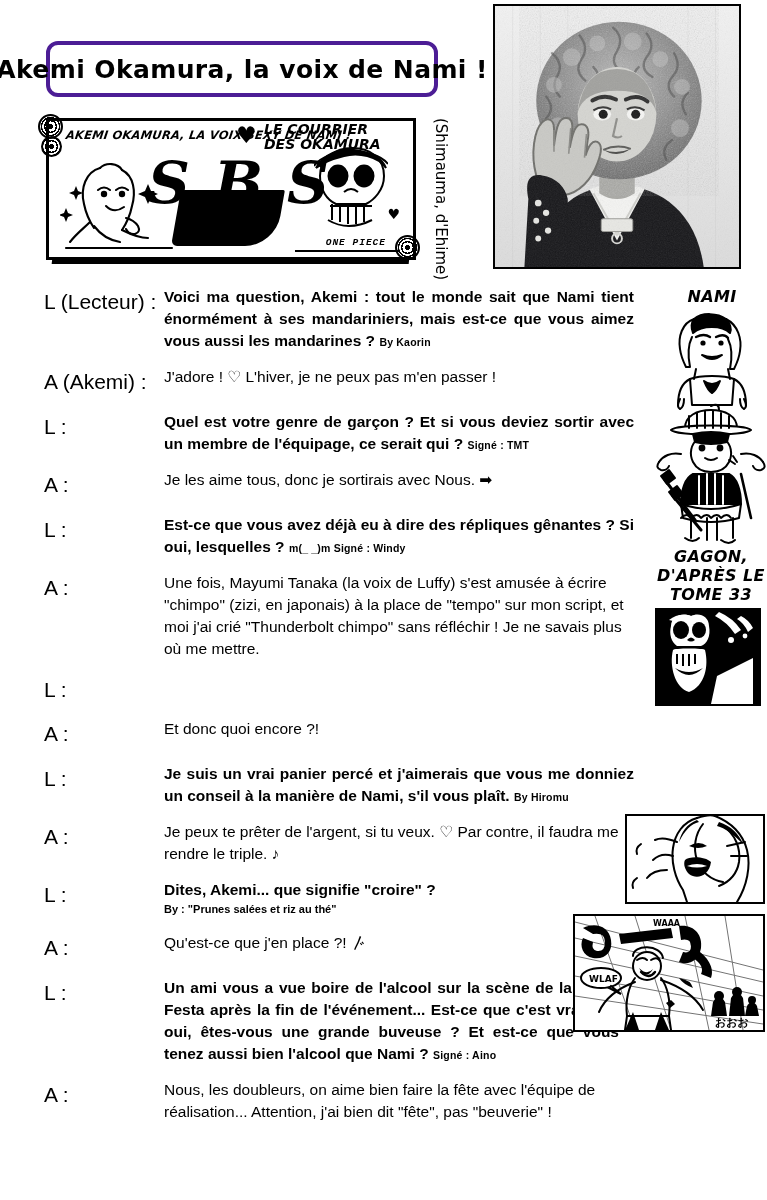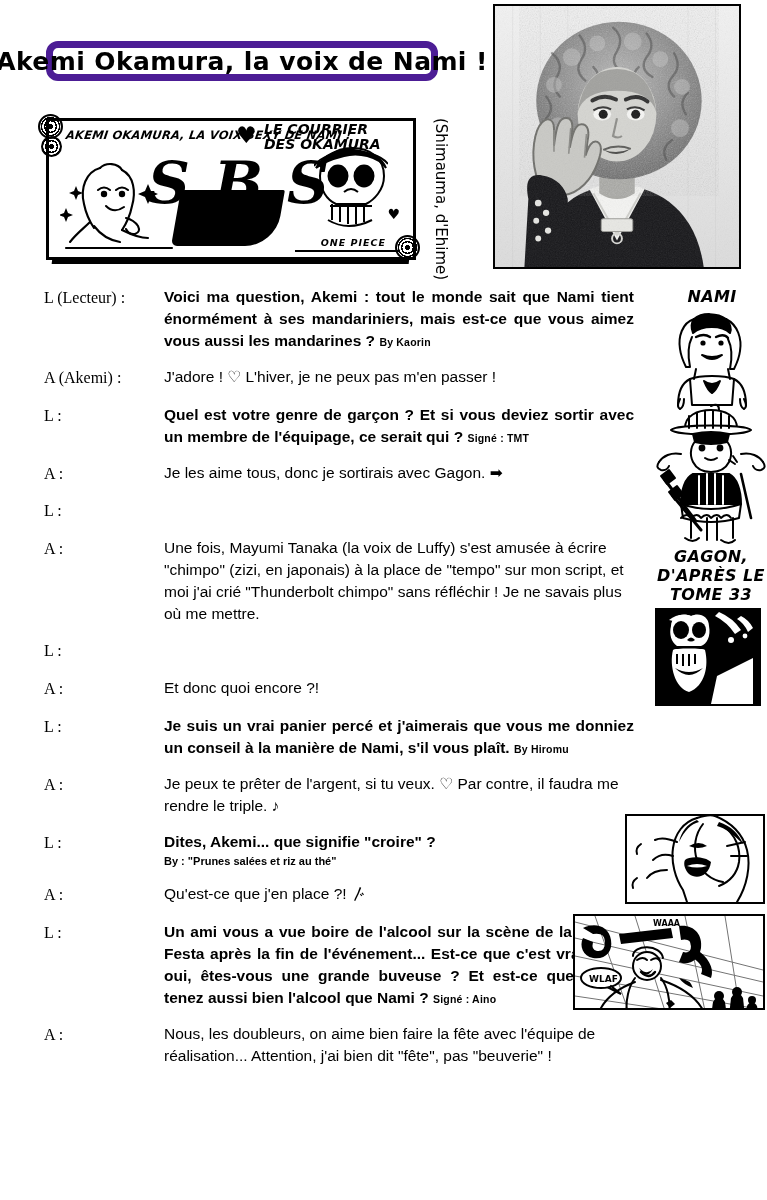--- a/index.html
+++ b/index.html
@@ -15,22 +15,22 @@
     font-family: "DejaVu Sans", sans-serif;
     color: #000000;
   }
 
   
   #title-box {
     position: absolute;
     left: 46px;
     top: 41px;
     width: 392px;
-    height: 40px;
-    border: 7px solid #4c1d95;
+    height: 56px;
+    border: 4px solid #4c1d95;
     border-radius: 12px;
     background: #fff;
     display: flex;
     align-items: center;
     justify-content: center;
     box-sizing: border-box;
   }
   #title-text {
     font-family: "DejaVu Sans", sans-serif;
     font-size: 25px;
@@ -120,20 +120,21 @@
     right: 36px; top: 34px;
     width: 74px; height: 88px;
   }
   #sbs-onepiece {
     position: absolute;
     right: 38px; bottom: 16px;
     font-size: 9.5px;
     font-weight: bold;
     font-style: italic;
     letter-spacing: 1px;
+    font-family: Liberation Mono, monospace;
   }
   #sbs-onepiece-rule {
     position: absolute;
     right: 24px; bottom: 12px;
     width: 105px; height: 2px;
     background: #000;
   }
   #sbs-heart-small {
     position: absolute;
     left: 172px; bottom: 30px;
@@ -187,22 +188,22 @@
     top: 286px;
     width: 600px;
   }
   .qa-row {
     display: flex;
     align-items: flex-start;
     margin-bottom: 14px;
   }
   .qa-speaker {
     flex: 0 0 120px;
-    font-size: 16px;
-    font-family: Liberation Serif, serif;
+    font-size: 21px;
+    font-family: Liberation Sans, sans-serif;
     line-height: 1.42;
     padding-top: 1px;
     white-space: nowrap;
   }
   .qa-body {
     flex: 1 1 auto;
     font-size: 15.5px;
     line-height: 1.42;
     font-family: Liberation Sans, sans-serif;
   }
@@ -242,21 +243,21 @@
     line-height: 1.18;
     letter-spacing: 0.4px;
     white-space: pre-line;
   }
   #art-nami    { left: 660px; top: 288px; width: 104px; }
   #art-gagon   { left: 655px; top: 400px; width: 112px; }
   #panel-skull { left: 655px; top: 608px; width: 106px; height: 98px;
                  border: 2px solid #000; background: #000; box-sizing: border-box; overflow: hidden; }
   #panel-nami-face { left: 625px; top: 814px; width: 140px; height: 90px;
                  border: 2px solid #000; background: #fff; box-sizing: border-box; overflow: hidden; }
-  #panel-doon  { left: 573px; top: 914px; width: 192px; height: 96px;
+  #panel-doon  { left: 573px; top: 914px; width: 192px; height: 118px;
                  border: 2px solid #000; background: #fff; box-sizing: border-box; overflow: hidden; }
   .panel svg, .art svg { display: block; width: 100%; height: auto; }
 </style>
 </head>
 <body>
 
 <div id="title-box">
   <div id="title-text">Akemi Okamura, la voix de Nami !</div>
 </div>
 
@@ -433,24 +434,25 @@
     <div class="qa-row akemi">
       <div class="qa-speaker">A (Akemi) :</div>
       <div class="qa-body w-narrow"><span>J'adore ! ♡ L'hiver, je ne peux pas m'en passer !</span></div>
     </div>
     <div class="qa-row reader">
       <div class="qa-speaker">L :</div>
       <div class="qa-body w-narrow"><span>Quel est votre genre de garçon ? Et si vous deviez sortir avec un membre de l'équipage, ce serait qui ?</span> <span class="sig">Signé : TMT</span></div>
     </div>
     <div class="qa-row akemi">
       <div class="qa-speaker">A :</div>
-      <div class="qa-body w-narrow"><span>Je les aime tous, donc je sortirais avec Gagon. ➡</span></div>
+      <div class="qa-body w-narrow"><span>Je les aime tous, donc je sortirais avec Nous. ➡</span></div>
     </div>
     <div class="qa-row reader">
       <div class="qa-speaker">L :</div>
+      <div class="qa-body w-narrow"><span>Est-ce que vous avez déjà eu à dire des répliques gênantes ? Si oui, lesquelles ?</span> <span class="sig">m(_ _)m Signé : Windy</span></div>
     </div>
     <div class="qa-row akemi">
       <div class="qa-speaker">A :</div>
       <div class="qa-body w-narrow"><span>Une fois, Mayumi Tanaka (la voix de Luffy) s'est amusée à écrire "chimpo" (zizi, en japonais) à la place de "tempo" sur mon script, et moi j'ai crié "Thunderbolt chimpo" sans réfléchir ! Je ne savais plus où me mettre.</span></div>
     </div>
     <div class="qa-row reader">
       <div class="qa-speaker">L :</div>
     </div>
     <div class="qa-row akemi">
       <div class="qa-speaker">A :</div>

